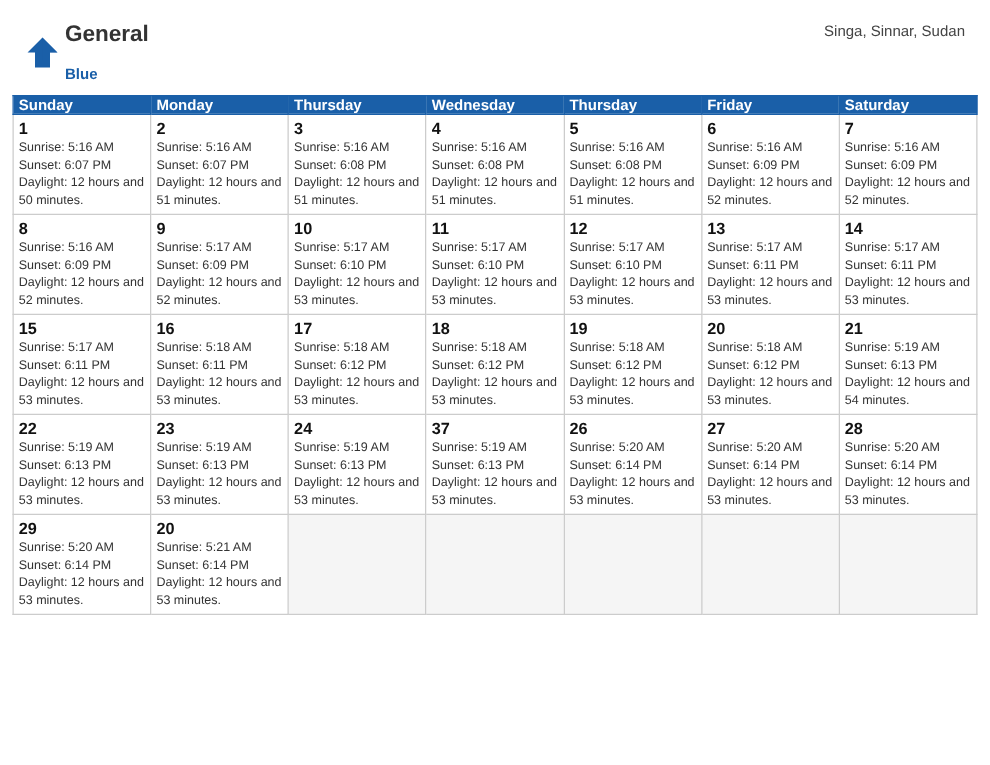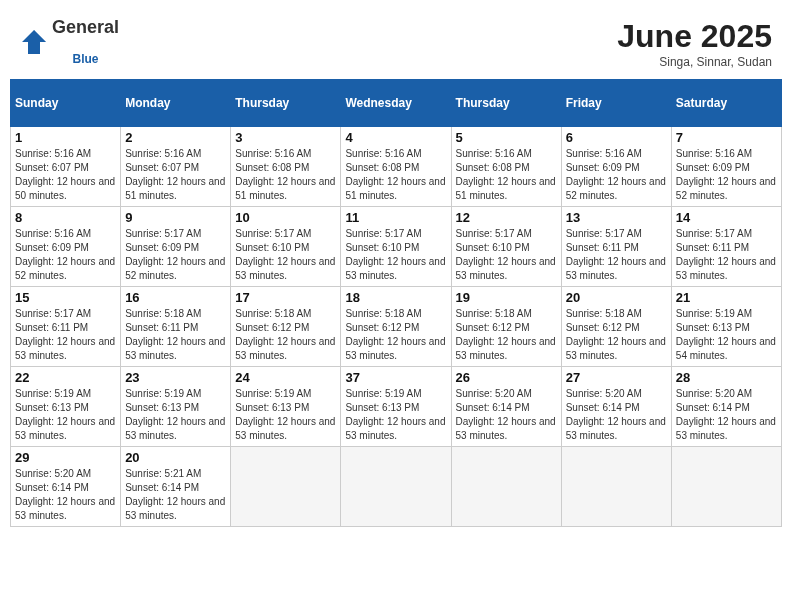--- a/index.html
+++ b/index.html
@@ -17,21 +17,20 @@
       padding: 8px 10px 4px 10px;
     }
     .logo {
       display: flex;
       align-items: center;
     }
     .logo-text {
       display: flex;
       flex-direction: column;
       line-height: 1.1;
-      align-items: center;
     }
     .logo-general {
       font-size: 18px;
       font-weight: bold;
       color: #333;
     }
     .logo-blue {
       font-size: 12px;
       font-weight: bold;
       color: #1a5fa8;
@@ -57,21 +56,21 @@
     table {
       width: 100%;
       border-collapse: collapse;
       margin-top: 6px;
     }
     th {
       background: #1a5fa8;
       color: #fff;
       font-size: 12px;
       font-weight: bold;
-      padding: 16px 4px;
+      padding: 0 4px;
       text-align: left;
       border: 1px solid #1a5fa8;
     }
     td {
       border: 1px solid #ccc;
       vertical-align: top;
       padding: 3px 4px;
       font-size: 9.5px;
       color: #222;
       min-height: 80px;
@@ -100,21 +99,20 @@
     <svg class="logo-icon" viewBox="0 0 28 28">
       <polygon points="14,2 26,14 20,14 20,26 8,26 8,14 2,14" fill="#1a5fa8"></polygon>
       <polygon points="14,2 26,14 20,14 20,20 14,20 14,2" fill="#1a5fa8" opacity="0.6"></polygon>
     </svg>
     <div class="logo-text">
       <span class="logo-general">General</span>
       <span class="logo-blue">Blue</span>
     </div>
   </div>
   <div class="title-block">
-    <div class="month-title">June 2025</div>
     <div class="location">Singa, Sinnar, Sudan</div>
   </div>
 </div>
 
 <table>
   <thead>
     <tr id="header-row">
         <th>Sunday</th>
         <th>Monday</th>
         <th>Thursday</th>

